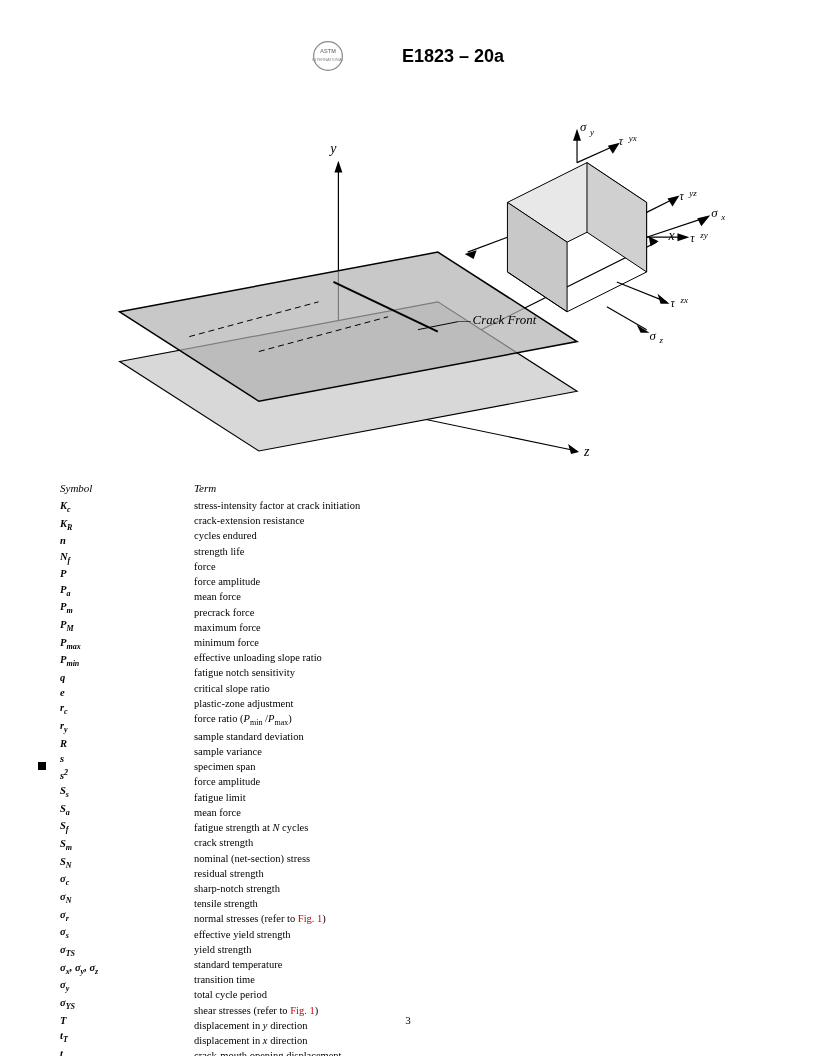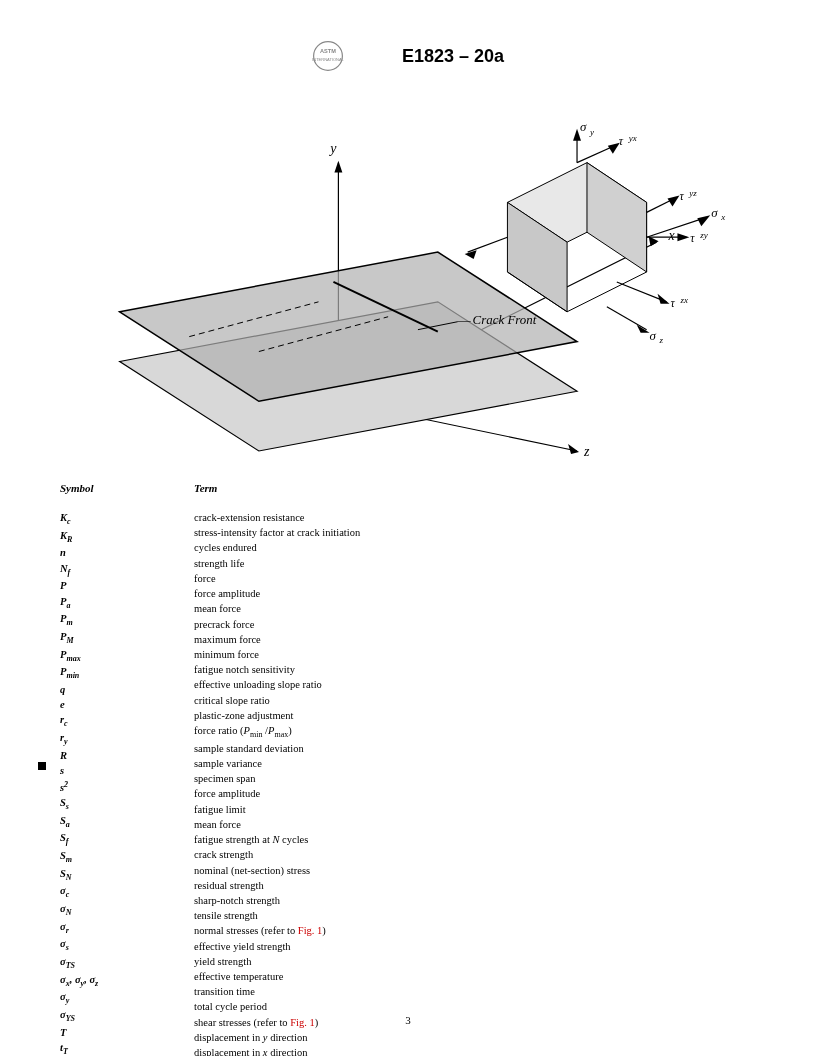--- a/index.html
+++ b/index.html
@@ -47,22 +47,22 @@
       height: 100%;
     }
     .table-section {
       display: flex;
       gap: 20px;
       margin-top: 10px;
     }
     .col-header {
       font-style: italic;
       font-size: 11px;
-      margin-bottom: 16px;
-      font-weight: bold;
+      margin-bottom: 4px;
+      font-weight: normal;
     }
     .table-row {
       display: flex;
       line-height: 1.45;
       font-size: 10.5px;
     }
     .sym {
       width: 110px;
       flex-shrink: 0;
       font-style: italic;
@@ -291,26 +291,26 @@
         <div class="table-row">
           <span class="sym"><i>t<sub>s</sub></i></span>
         </div>
 
       </div>
 
       <div style="flex:1;">
         <div class="col-header">Term</div>
 
         <div class="table-row">
+            <span class="term">stress-intensity factor at crack initiation</span>
+          </div>
+        <div class="table-row">
             <span class="term">crack-extension resistance</span>
           </div>
         <div class="table-row">
-            <span class="term">stress-intensity factor at crack initiation</span>
-          </div>
-        <div class="table-row">
             <span class="term">cycles endured</span>
           </div>
         <div class="table-row">
             <span class="term">strength life</span>
           </div>
         <div class="table-row">
             <span class="term">force</span>
           </div>
         <div class="table-row">
             <span class="term">force amplitude</span>
@@ -321,26 +321,26 @@
         <div class="table-row">
             <span class="term">precrack force</span>
           </div>
         <div class="table-row">
             <span class="term">maximum force</span>
           </div>
         <div class="table-row">
             <span class="term">minimum force</span>
           </div>
         <div class="table-row">
+            <span class="term">effective unloading slope ratio</span>
+          </div>
+        <div class="table-row">
             <span class="term">fatigue notch sensitivity</span>
           </div>
         <div class="table-row">
-            <span class="term">effective unloading slope ratio</span>
-          </div>
-        <div class="table-row">
             <span class="term">critical slope ratio</span>
           </div>
         <div class="table-row">
             <span class="term">plastic-zone adjustment</span>
           </div>
         <div class="table-row">
             <span class="term">force ratio (<i>P</i><sub>min</sub> /<i>P</i><sub>max</sub>)</span>
           </div>
         <div class="table-row">
             <span class="term">sample standard deviation</span>
@@ -381,21 +381,21 @@
         <div class="table-row">
             <span class="term">normal stresses (refer to <span class="fig-link">Fig. 1</span>)</span>
           </div>
         <div class="table-row">
             <span class="term">effective yield strength</span>
           </div>
         <div class="table-row">
             <span class="term">yield strength</span>
           </div>
         <div class="table-row">
-            <span class="term">effective temperature</span>
+            <span class="term">standard temperature</span>
           </div>
         <div class="table-row">
             <span class="term">transition time</span>
           </div>
         <div class="table-row">
             <span class="term">total cycle period</span>
           </div>
         <div class="table-row">
             <span class="term">shear stresses (refer to <span class="fig-link">Fig. 1</span>)</span>
           </div>

